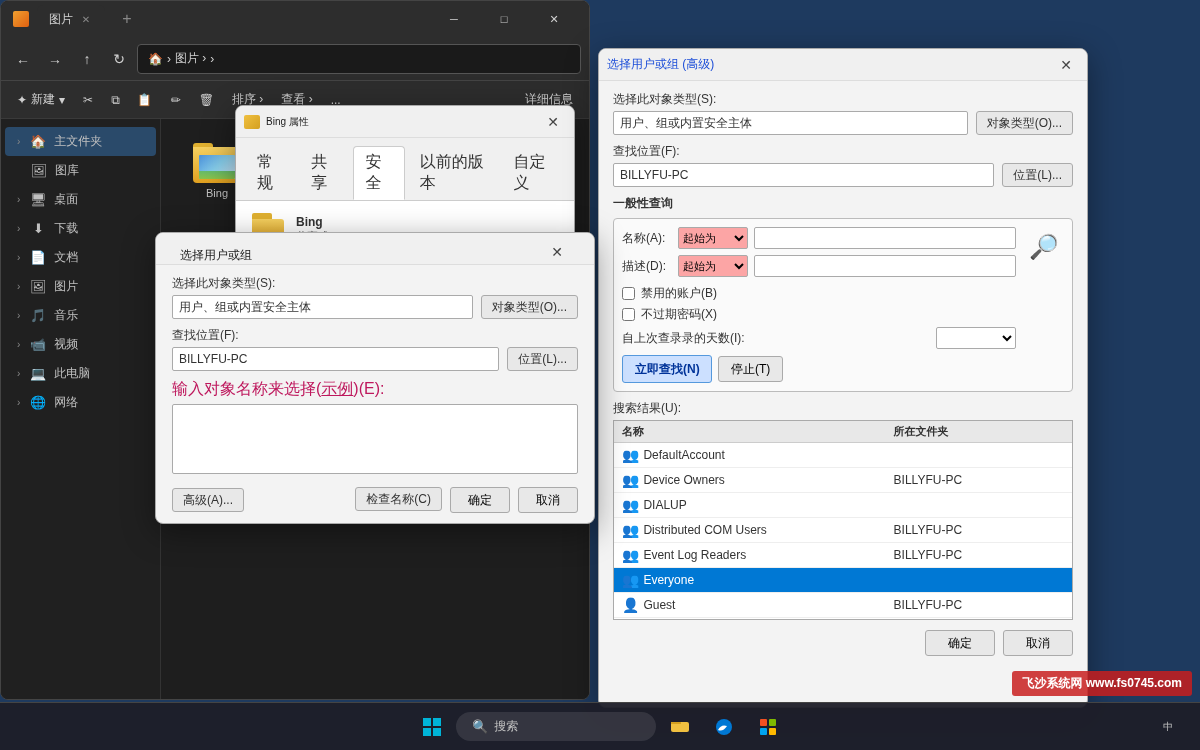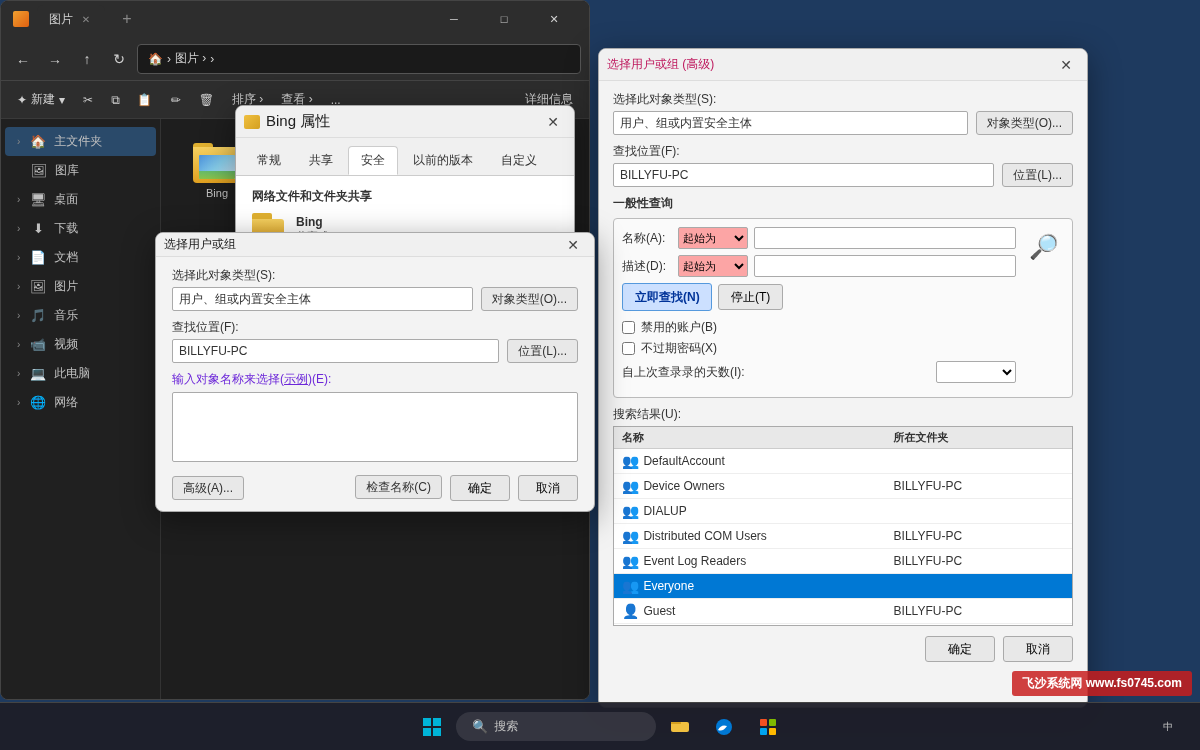--- a/index.html
+++ b/index.html
@@ -358,21 +358,21 @@
 
     .dialog-title-icon {
       width: 16px;
       height: 14px;
       background: linear-gradient(135deg, #f0c040, #d4a020);
       border-radius: 2px;
       margin-right: 6px;
     }
 
     .dialog-title-text {
-      font-size: 15px;
+      font-size: 10px;
       color: #202020;
       flex: 1;
     }
 
     .dialog-close {
       width: 26px;
       height: 24px;
       display: flex;
       align-items: center;
       justify-content: center;
@@ -384,21 +384,21 @@
 
     .dialog-tabs {
       display: flex;
       background: #f0f0f0;
       padding: 8px 8px 0;
       gap: 2px;
     }
 
     .dialog-tab {
       padding: 5px 12px;
-      font-size: 12px;
+      font-size: 16px;
       color: #333;
       cursor: pointer;
       border: 1px solid transparent;
       border-radius: 4px 4px 0 0;
     }
     .dialog-tab.active {
       background: white;
       border-color: #ccc;
       border-bottom: 1px solid white;
     }
@@ -472,21 +472,21 @@
       height: 32px;
       background: #f0f0f0;
       display: flex;
       align-items: center;
       padding: 0 8px;
       border-bottom: 1px solid #ddd;
     }
 
     .adv-title-text {
       font-size: 12px;
-      color: #be185d;
+      color: #1d4ed8;
       flex: 1;
     }
 
     .adv-close {
       width: 26px;
       height: 24px;
       display: flex;
       align-items: center;
       justify-content: center;
       border-radius: 3px;
@@ -696,25 +696,25 @@
       height: 26px;
       border: 1px solid #aaa;
       border-radius: 3px;
       background: #e8e8e8;
       font-size: 12px;
       cursor: pointer;
     }
 
     
     .su-titlebar {
-      height: 24px;
+      height: 32px;
       background: #f0f0f0;
       display: flex;
-      align-items: center;
-      padding: 0 8px;
+      align-items: flex-end;
+      padding: 0 24px;
       border-bottom: 1px solid #ddd;
     }
 
     .su-title-text {
       font-size: 12px;
       color: #202020;
       flex: 1;
     }
 
     .su-close {
@@ -965,21 +965,20 @@
       <div class="dialog-close">✕</div>
     </div>
     <div class="dialog-tabs">
       <div class="dialog-tab">常规</div>
       <div class="dialog-tab">共享</div>
       <div class="dialog-tab active">安全</div>
       <div class="dialog-tab">以前的版本</div>
       <div class="dialog-tab">自定义</div>
     </div>
     <div class="dialog-content">
-      <div class="dialog-section-title">网络文件和文件夹共享</div>
       <div class="share-item">
         <div style="width:36px;height:32px;position:relative;">
           <div style="position:absolute;top:0;left:0;width:20px;height:6px;background:#e0b030;border-radius:2px 2px 0 0;"></div>
           <div style="position:absolute;top:6px;left:0;width:32px;height:22px;background:linear-gradient(180deg,#f5d060,#dca020);border-radius:0 3px 3px 3px;"></div>
         </div>
         <div class="share-info">
           <span class="share-name">Bing</span>
           <span class="share-type">共享式</span>
         </div>
       </div>
@@ -996,21 +995,21 @@
       <div class="su-row">
         <input class="su-input" type="text" readonly="" value="用户、组或内置安全主体" style="">
         <button class="su-btn">对象类型(O)...</button>
       </div>
       <div class="su-field-label">查找位置(F):</div>
       <div class="su-row">
         <input class="su-input" type="text" readonly="" value="BILLYFU-PC" style="">
         <button class="su-btn">位置(L)...</button>
       </div>
       <div style="margin-bottom:4px">
-        <span style="font-size:12px;color:#6d28d9;text-align:center;">输入对象名称来选择(<span style="text-decoration:underline">示例</span>)(E):</span>
+        <span style="font-size:16px;color:#be185d;text-align:center;">输入对象名称来选择(<span style="text-decoration:underline">示例</span>)(E):</span>
       </div>
       <textarea class="su-textarea" style=""></textarea>
       <div class="su-bottom">
         <button class="su-btn">高级(A)...</button>
         <div class="su-bottom-right">
           <button class="su-btn">检查名称(C)</button>
           <button class="su-ok-btn">确定</button>
           <button class="su-ok-btn">取消</button>
         </div>
       </div>
@@ -1046,40 +1045,40 @@
               </select>
               <input class="adv-query-input" type="text" style="">
             </div>
             <div class="adv-query-row">
               <span class="adv-query-label">描述(D):</span>
               <select class="adv-query-select">
                 <option>起始为</option>
               </select>
               <input class="adv-query-input" type="text" style="">
             </div>
-            <div style="display:flex;gap:6px;margin-top:6px;align-items:center;">
-              <button class="adv-search-btn primary" style="width:90px;height:28px;font-size:12px;">立即查找(N)</button>
-              <button class="adv-stop-btn">停止(T)</button>
-            </div>
             <div style="margin-top:8px;">
               <div class="adv-checkbox-row">
                 <input type="checkbox" style="">
                 <span>禁用的账户(B)</span>
               </div>
               <div class="adv-checkbox-row">
                 <input type="checkbox" style="">
                 <span>不过期密码(X)</span>
               </div>
               <div class="adv-query-row" style="margin-top:4px;">
                 <span class="adv-query-label" style="width:auto;flex:1;">自上次查录录的天数(I):</span>
                 <select class="days-input">
                   <option></option>
                 </select>
               </div>
             </div>
+            <div style="display:flex;gap:6px;margin-top:6px;align-items:center;">
+              <button class="adv-search-btn primary" style="width:90px;height:28px;font-size:12px;">立即查找(N)</button>
+              <button class="adv-stop-btn">停止(T)</button>
+            </div>
           </div>
           <div class="adv-search-icon">🔎</div>
         </div>
       </div>
 
       <div class="adv-results-label">搜索结果(U):</div>
       <div class="adv-results-list">
         <div class="result-header">
           <div class="result-header-cell">名称</div>
           <div class="result-header-cell">所在文件夹</div>

